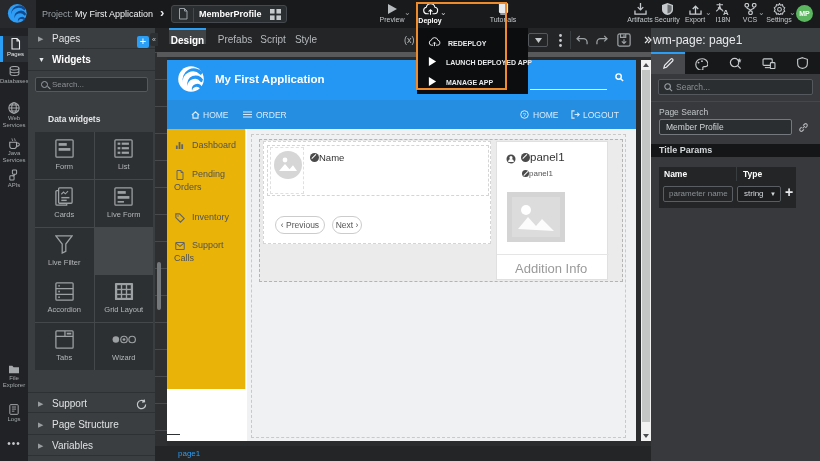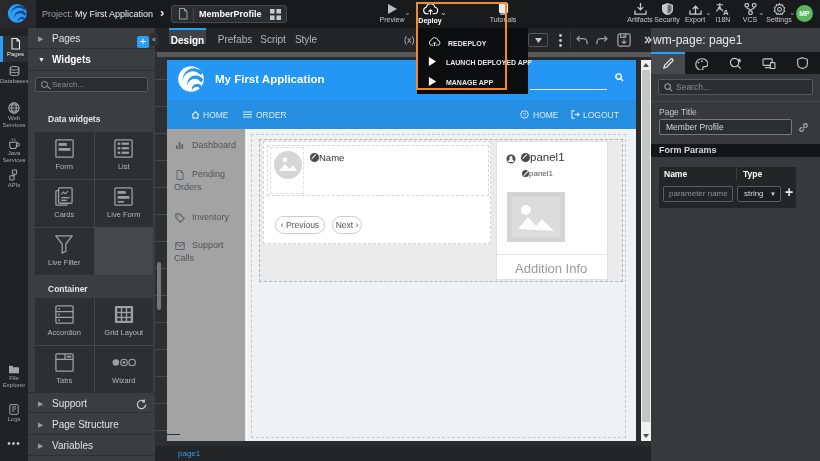--- a/index.html
+++ b/index.html
@@ -48,21 +48,21 @@
 .vThumb { position:absolute; left:2px; top:210px; width:4px; height:48px; background:#75787b; border-radius:2px; }
 .page { position:absolute; left:12px; top:8px; width:469px; height:381px; background:#fff; overflow:hidden; }
 .vsb { position:absolute; left:486px; top:8px; width:10px; height:381px; background:#f1f1f1; }
 .vsb .thumb { position:absolute; left:2px; top:14px; width:6px; height:40px; background:#c1c1c1; }
 .statusbar { position:absolute; left:155px; top:446px; width:496px; height:15px; background:#232527; color:#2b9ef5; font-size:8px; line-height:15px; padding-left:23px; }
 
 .appHeader { position:absolute; left:0; top:0; width:469px; height:40px; background:#2496f3; }
 .appNav { position:absolute; left:0; top:40px; width:469px; height:29px; background:#268ee0; color:#d9eafa; font-size:8.5px; }
 .navItem { position:absolute; top:10px; }
 .appTitle { position:absolute; left:48px; top:13px; color:#fff; font-size:11.5px; font-weight:bold; }
-.appSide { position:absolute; left:0; top:69px; width:79px; height:332px; background:#a3a3a3; border-right:1px solid #e8e8e8; color:#4f5357; font-size:9px; }
+.appSide { position:absolute; left:0; top:69px; width:79px; height:260px; background:#eab308; border-right:1px solid #e8e8e8; color:#4f5357; font-size:9px; }
 .sideItem { position:absolute; left:7px; }
 .container1 { position:absolute; left:92px; top:79px; width:364px; height:143px; background:#ebebeb; border:1px dashed #b4b4b4; }
 .carousel { position:absolute; left:3px; top:1px; width:228px; height:103px; background:#fff; border:1px dashed #d5d5d5; }
 .panel1 { position:absolute; left:236px; top:1px; width:112px; height:139px; background:#fff; border:1px solid #e0e0e0; }
 </style>
 </head>
 <body>
 <div class="app">
   <div class="topbar">
     <div class="logoTile">
@@ -267,21 +267,20 @@
           </svg>
         Live Form
       </div>
       <div class="tile">
         <svg width="18" height="19" viewBox="0 0 20 21">
             <path d="M1 1 h18 l-7 9 v8 l-4 2 v-10 z" fill="none" stroke="#9ea1a4" stroke-width="1.4"></path>
           </svg>
         Live Filter
       </div>
     </div>
-    <div class="secHead" style="margin-top:0;height:23px;padding-top:6px">Container</div>
     <div class="tileGrid">
       <div class="tile">
         <svg width="19" height="19" viewBox="0 0 21 21">
             <rect x="1" y="1" width="19" height="19" rx="1" fill="none" stroke="#9ea1a4" stroke-width="1.4"></rect>
             <path d="M1 7.3 h19 M1 13.6 h19" stroke="#9ea1a4" stroke-width="1.4"></path>
             <circle cx="4.5" cy="4.2" r="1" fill="#9ea1a4"></circle>
             <circle cx="4.5" cy="10.5" r="1" fill="#9ea1a4"></circle>
             <circle cx="4.5" cy="16.8" r="1" fill="#9ea1a4"></circle>
           </svg>
         Accordion
@@ -504,26 +503,26 @@
       <svg width="11" height="12" viewBox="0 0 12 13" style="position:absolute;left:146px;top:5px">
           <path d="M6 0.7 L11.3 2.5 V7 C11.3 10.3 8.6 12 6 12.4 C3.4 12 0.7 10.3 0.7 7 V2.5 Z" fill="none" stroke="#c7cacd" stroke-width="1.2"></path>
         </svg>
     </div>
     <div style="position:absolute;left:7px;top:51px;width:155px;height:16px;background:#2b2e31;border:1px solid #55585c;border-radius:2px;color:#8d9094;font-size:8.5px;line-height:14px;padding-left:17px">Search...</div>
     <svg width="9" height="9" viewBox="0 0 10 10" style="position:absolute;left:13px;top:55px">
         <circle cx="4" cy="4" r="3.1" fill="none" stroke="#9aa0a6" stroke-width="1.2"></circle>
         <path d="M6.4 6.4 L9 9" stroke="#9aa0a6" stroke-width="1.2"></path>
       </svg>
     <div style="position:absolute;left:0;top:73px;width:169px;border-top:1px solid #45484b"></div>
-    <div style="position:absolute;left:8px;top:79px;color:#c3c6c9;font-size:8.5px">Page Title</div>
+    <div style="position:absolute;left:8px;top:79px;color:#c3c6c9;font-size:8.5px">Page Search</div>
     <div style="position:absolute;left:8px;top:91px;width:133px;height:16px;background:#2b2e31;border:1px solid #75787c;border-radius:2px;color:#d5d8db;font-size:8.5px;line-height:14px;padding-left:6px">Member Profile</div>
     <svg width="11" height="11" viewBox="0 0 12 12" style="position:absolute;left:147px;top:94px">
         <path d="M5 7 L7.5 4.5 M4 5.5 l-1.8 1.8 a1.8 1.8 0 0 0 2.5 2.5 L6.5 8 M8 6.5 l1.8 -1.8 a1.8 1.8 0 0 0 -2.5 -2.5 L5.5 4" fill="none" stroke="#b5b8bb" stroke-width="1.2"></path>
       </svg>
-    <div style="position:absolute;left:0;top:116px;width:169px;height:13px;background:#151617;color:#d5d8db;font-size:9px;font-weight:bold;line-height:13px;padding-left:8px">Form Params</div>
+    <div style="position:absolute;left:0;top:116px;width:169px;height:13px;background:#151617;color:#d5d8db;font-size:9px;font-weight:bold;line-height:13px;padding-left:8px">Title Params</div>
     <div style="position:absolute;left:8px;top:139px;width:137px;height:41px;background:#232527">
       <div style="position:absolute;left:0;top:0;width:78px;height:14px;border-right:1px solid #3a3d40;color:#fff;font-size:8.5px;font-weight:bold;line-height:14px;padding-left:5px">Name</div>
       <div style="position:absolute;left:79px;top:0;width:57px;height:14px;color:#fff;font-size:8.5px;font-weight:bold;line-height:14px;padding-left:5px">Type</div>
       <div style="position:absolute;left:4px;top:19px;width:70px;height:16px;border:1px solid #5a5d61;border-radius:2px;color:#8d9094;font-size:8px;line-height:14px;padding-left:5px">parameter name</div>
       <div style="position:absolute;left:78px;top:19px;width:44px;height:16px;background:#1c1e20;border:1px solid #5a5d61;border-radius:2px;color:#d5d8db;font-size:8px;line-height:14px;padding-left:6px">string <span style="position:absolute;right:4px;top:0;font-size:6px">▼</span></div>
     </div>
     <div style="position:absolute;left:134px;top:156px;color:#e8eaed;font-size:14px;font-weight:bold">+</div>
   </div>
   <div class="deployMenu" style="position:absolute;left:417px;top:28px;width:111px;height:66px;background:#0c0d0e;color:#e8eaed;font-size:7px;font-weight:bold;white-space:nowrap">
     <div style="position:absolute;left:11px;top:9px">

